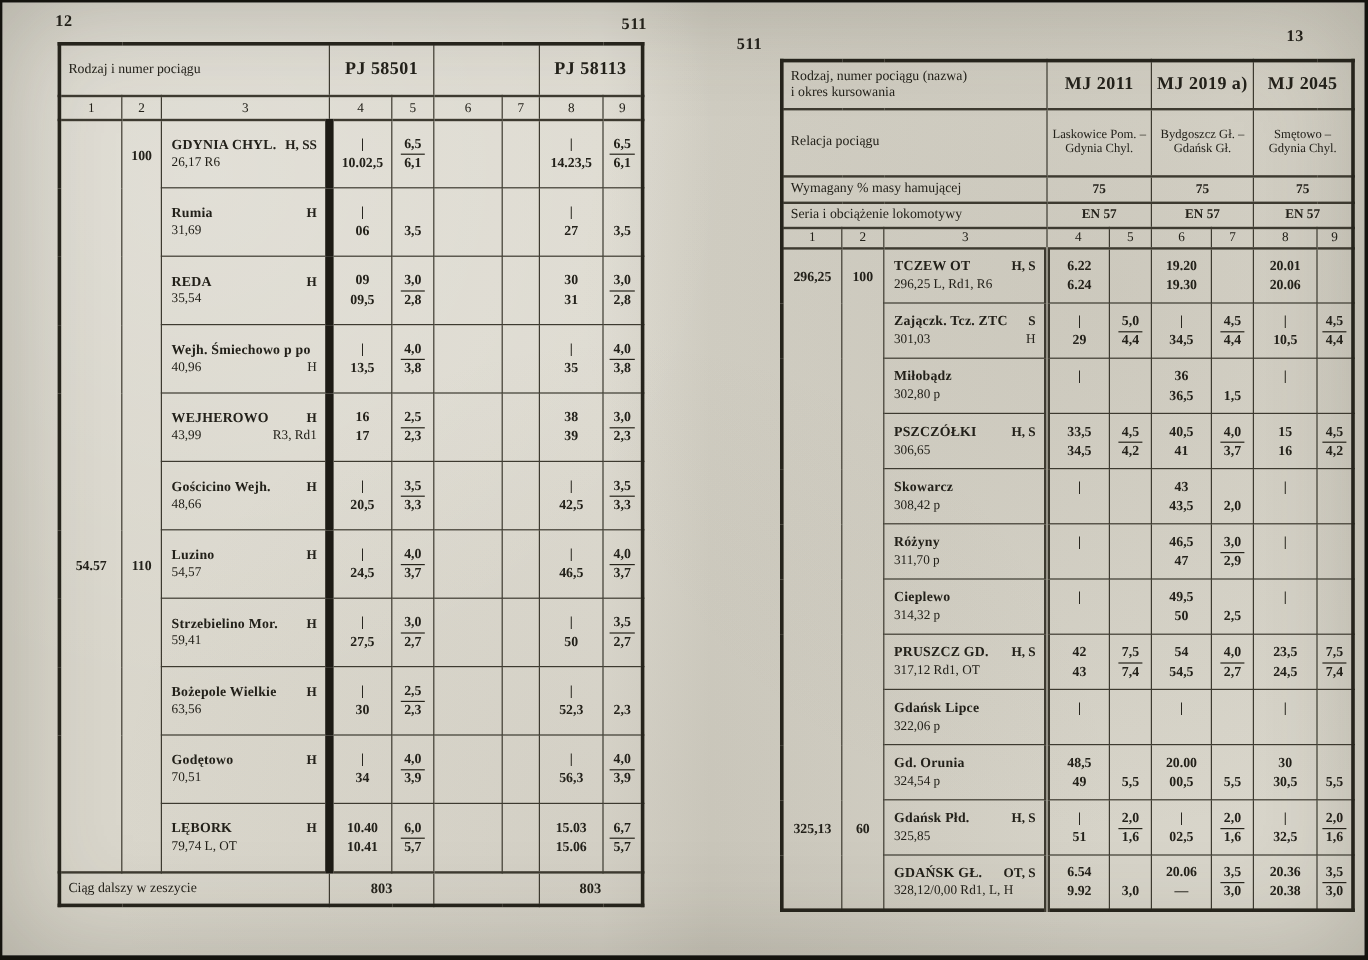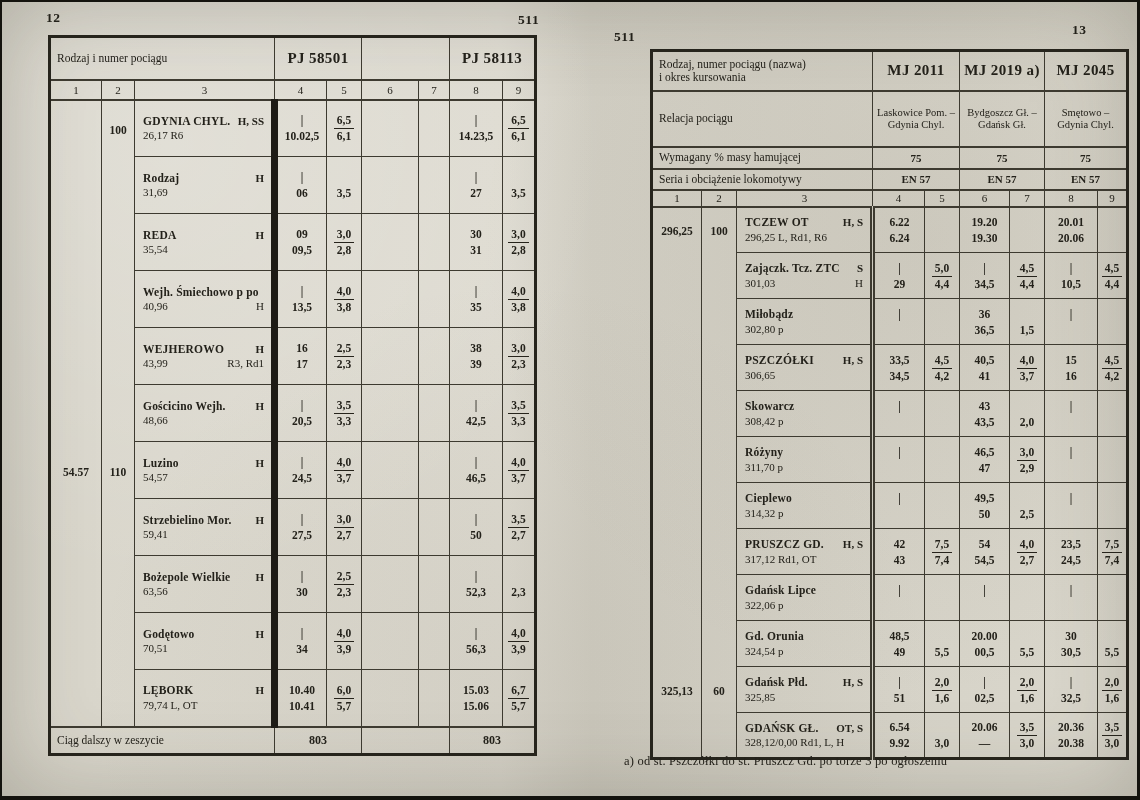--- a/index.html
+++ b/index.html
@@ -153,21 +153,21 @@
           <td class="vcell">
             <div class="vv">
               <div class="tline"><span class="tv fr">6,5</span></div>
               <div class="bline"><span class="bv">6,1</span></div>
             </div>
           </td>
         </tr>
         <tr class="dr">
           <td class="stc">
             <div class="ln">
-              <span class="nm">Rodzaj</span>
+              <span class="nm">Rumia</span>
               <span class="nr">H</span>
             </div>
             <div class="ln">
               <span class="km">31,69</span>
               <span class="kr"></span>
             </div>
           </td>
           <td class="vcell thickL">
             <div class="vv">
               <div class="tline"><span class="tv">|</span></div>
@@ -1114,14 +1114,13 @@
           <td class="vcell">
             <div class="vv">
               <div class="tline"><span class="tv fr">3,5</span></div>
               <div class="bline"><span class="bv">3,0</span></div>
             </div>
           </td>
         </tr>
       </tbody>
     </table>
 
-  <div class="footnote">a) od st. Pszczółki do st. Pruszcz Gd. po torze 3 po ogłoszeniu</div>
 </div>
 
 </body></html>

